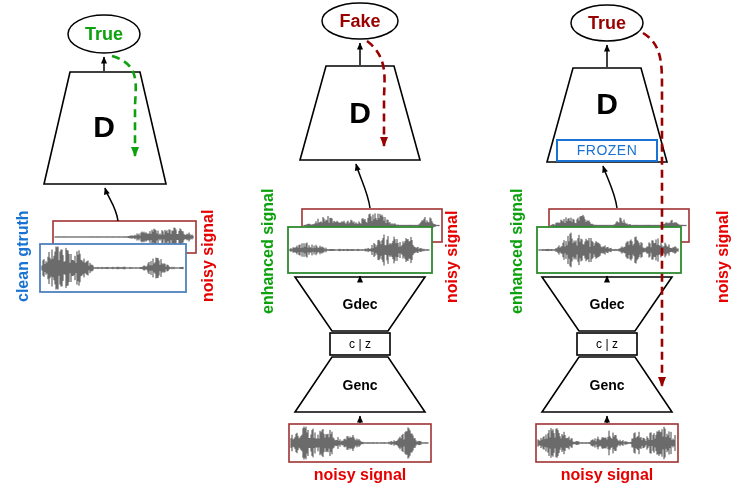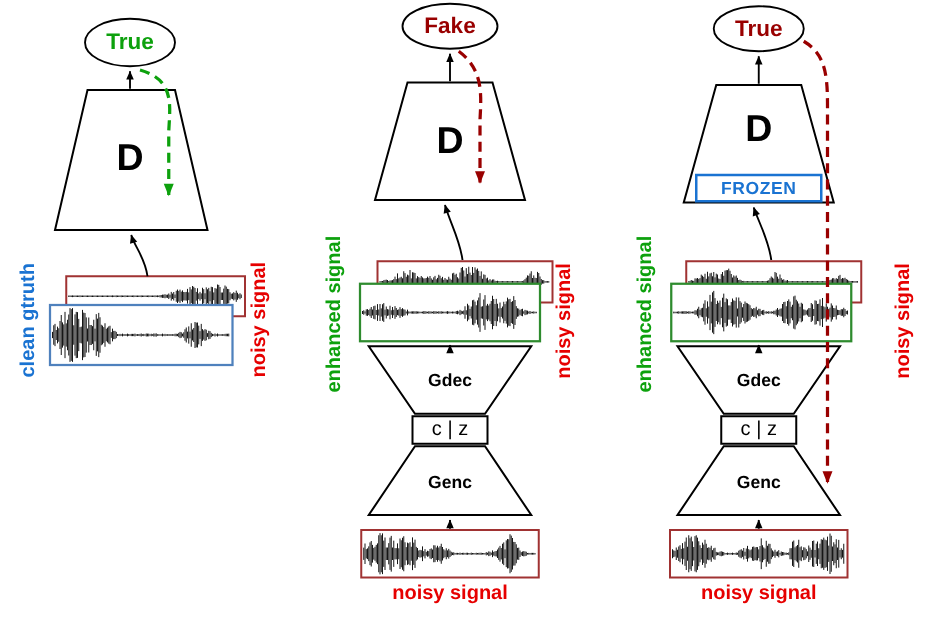--- a/index.html
+++ b/index.html
@@ -8,22 +8,22 @@
   #canvas > svg{position:absolute;left:0;top:0}
   .lbl{position:absolute;color:#000}
   .center{transform:translate(-50%,-50%)}
   .verdict{font-size:18px;font-weight:bold}
   .c-green{color:var(--green)}
   .c-darkred{color:var(--dark-red)}
   .c-red{color:var(--red)}
   .c-blue{color:var(--blue)}
   .d-label{font-size:30px;font-weight:bold}
   .g-label{font-size:14px;font-weight:bold}
-  .latent-label{font-size:16px}
-  .frozen-label{font-size:14px;font-weight:bold;letter-spacing:.5px}
+  .latent-label{font-size:12px}
+  .frozen-label{font-size:14px;font-weight:normal;letter-spacing:.5px}
   .vlabel{transform-origin:0 0;transform:rotate(-90deg);font-size:16px;font-weight:bold;white-space:nowrap}
   .bottom-label{text-align:center;font-size:16px;font-weight:bold}
   .shape{fill:#fff;stroke:#000;stroke-width:1.6}
   .ellipse{fill:#fff;stroke:#000;stroke-width:1.5}
   .box-red{fill:#fff;stroke:var(--box-red);stroke-width:1.6}
   .box-green{fill:#fff;stroke:var(--box-green);stroke-width:1.8}
   .box-blue{fill:#fff;stroke:var(--box-blue);stroke-width:1.8}
   .frozen-box{fill:none;stroke:var(--blue);stroke-width:2}
   .wave-path{stroke:#161616;stroke-width:.8;fill:none}
   .arrow{stroke:#000;stroke-width:1.5;fill:none}

